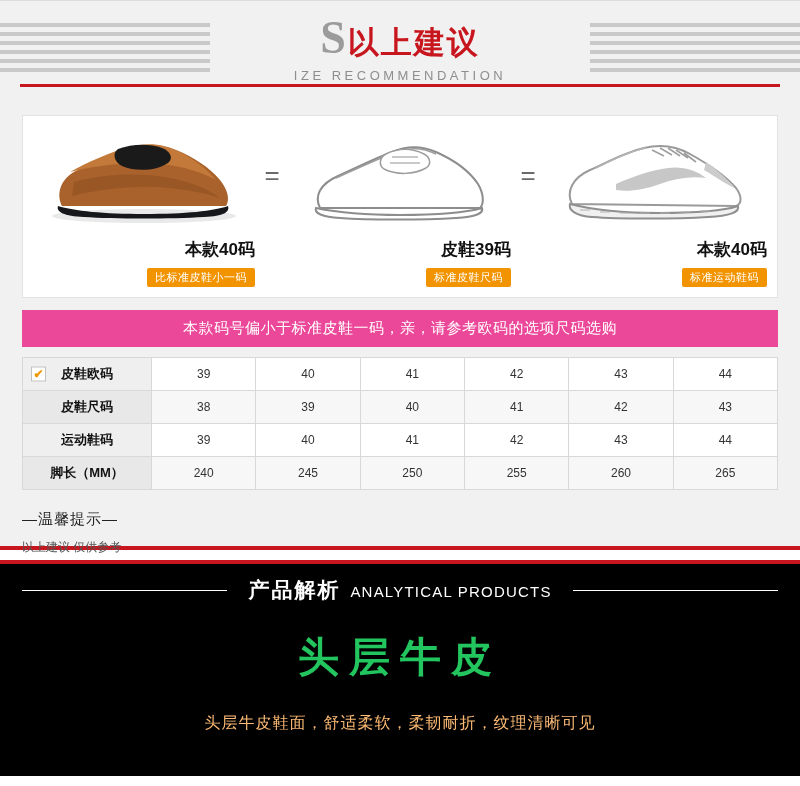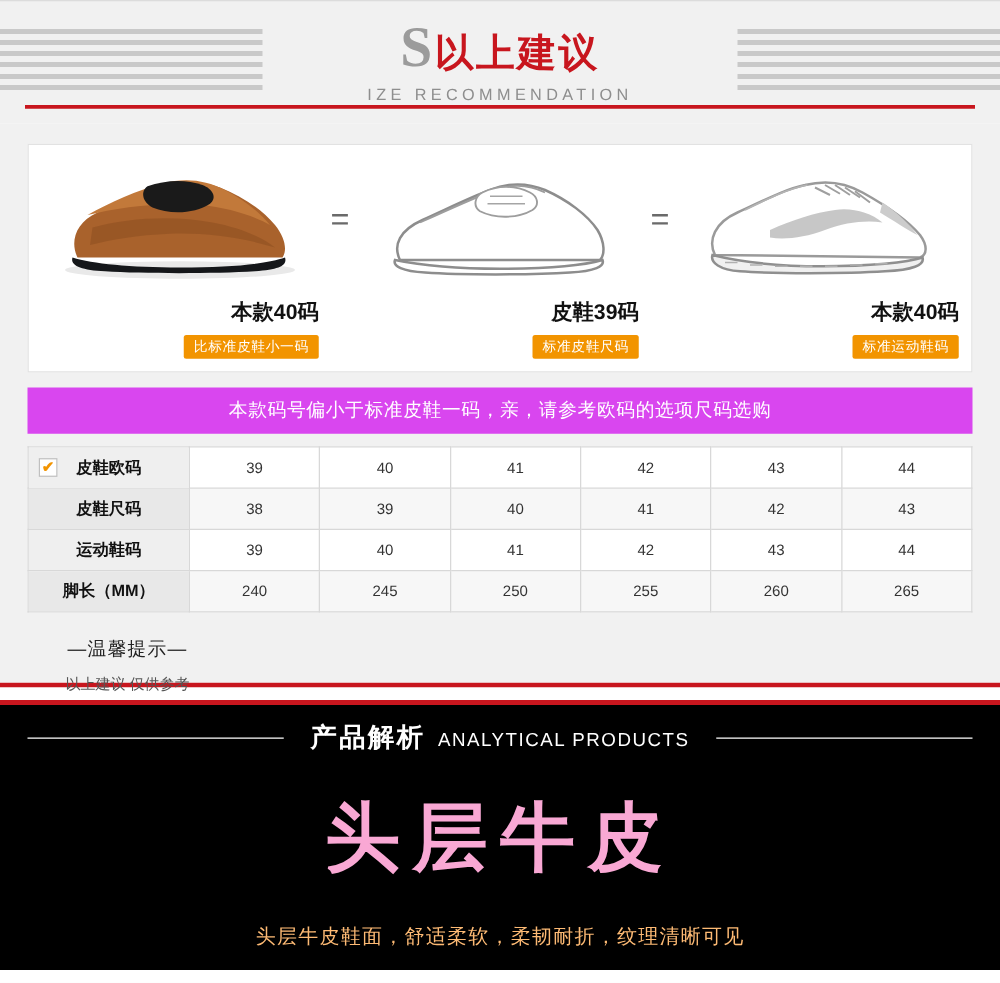--- a/index.html
+++ b/index.html
@@ -135,21 +135,21 @@
     padding: 2px 8px;
     font-size: 11px;
     color: #fff;
     background: #f29400;
     border-radius: 2px;
     letter-spacing: 0.5px;
   }
 
   .notice-bar {
     margin-top: 12px;
-    background: #d946ef;
+    background: #ec4899;
     color: #fff;
     text-align: center;
     font-size: 15px;
     padding: 9px 0;
     letter-spacing: 0.5px;
   }
 
   table.size-table {
     width: 100%;
     border-collapse: collapse;
@@ -189,21 +189,20 @@
     font-weight: bold;
   }
 
   .tips {
     display: flex;
     margin-top: 16px;
   }
   .tips-left {
     width: 160px;
     padding-top: 4px;
-    text-align: center;
   }
   .tips-title {
     font-size: 15px;
     color: #222;
     letter-spacing: 1px;
   }
   .tips-sub {
     margin-top: 10px;
     font-size: 12px;
     color: #555;
@@ -261,23 +260,23 @@
     margin-left: 10px;
     font-size: 15px;
     color: #fff;
     letter-spacing: 1.2px;
   }
   .band-main {
     text-align: center;
     margin-top: 12px;
   }
   .band-headline {
-    font-size: 60px;
-    font-weight: bold;
-    color: #f9a8d4;
+    font-size: 41px;
+    font-weight: bold;
+    color: #22c55e;
     letter-spacing: 10px;
     font-family: "Liberation Serif", serif;
   }
   .band-subline {
     margin-top: 28px;
     font-size: 16px;
     color: #fdba74;
     letter-spacing: 1px;
   }
 </style>

